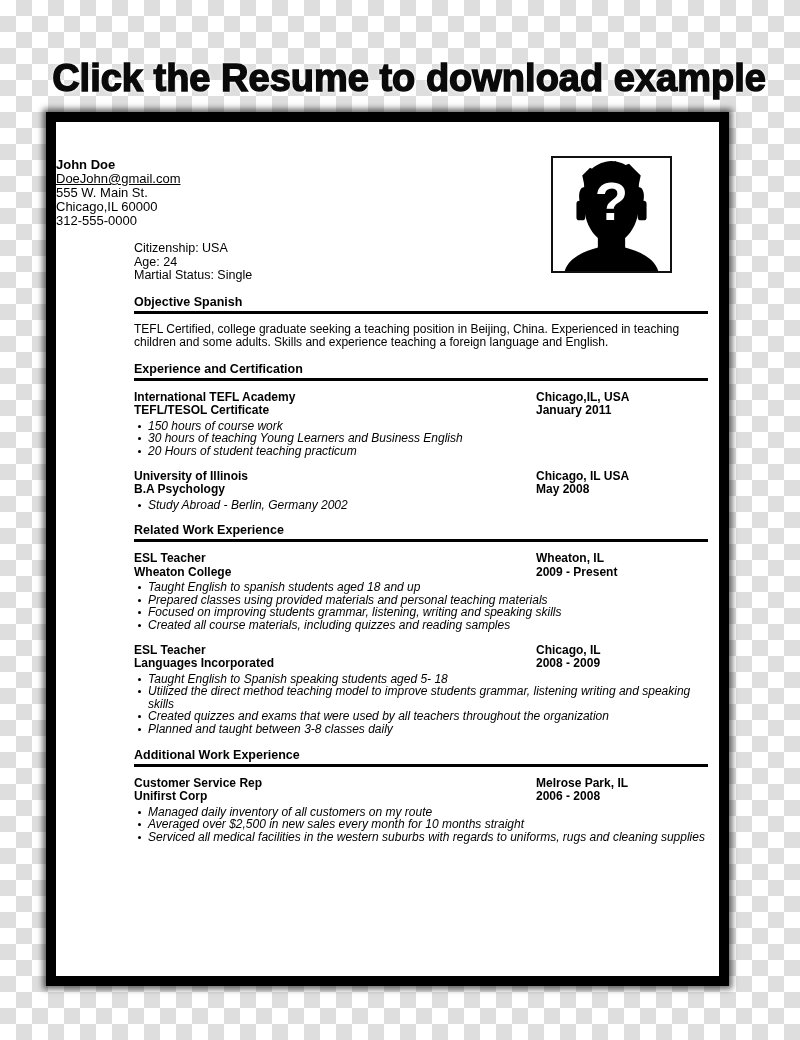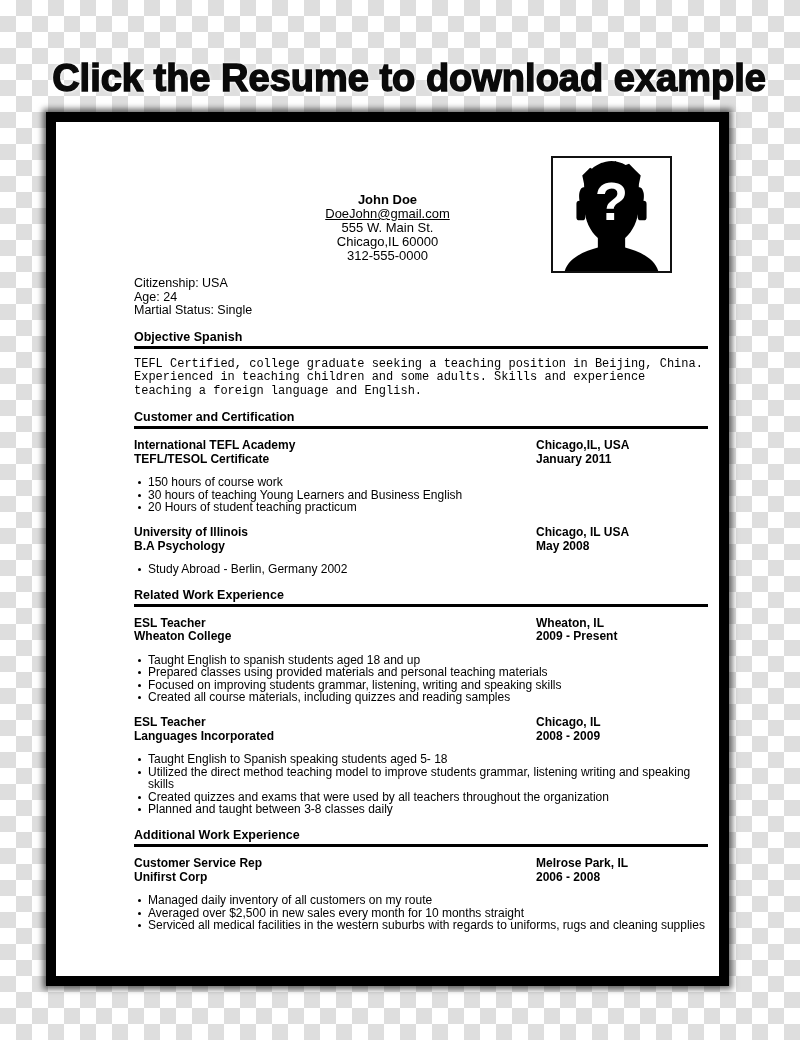--- a/index.html
+++ b/index.html
@@ -32,40 +32,40 @@
     display:block; color:#000; text-decoration:none; cursor:pointer;
   }
 
   .photo {
     position:absolute; left:495px; top:34px;
     width:121px; height:117px;
     background:#fff; border:2px solid #111;
   }
   .photo svg { display:block; width:100%; height:100%; }
 
-  .contact { margin-top:71px; text-align:center; font-size:13px; line-height:14px; }
+  .contact { margin-top:36px; font-size:13px; line-height:14px; }
   .contact .name { font-weight:bold; }
   .contact .email { text-decoration:underline; }
 
   .details { margin:14px 11px 0 78px; font-size:12.5px; line-height:13.6px; }
 
   .sections { margin:0 11px 0 78px; }
   .section { margin-top:12px; }
   .sec-h { font-size:12.5px; font-weight:bold; line-height:15px; }
   .rule { height:3px; background:#000; margin-top:1px; }
-  .para { margin-top:9px; font-size:12px; line-height:13.5px;font-family:Liberation Mono, monospace; }
+  .para { margin-top:9px; font-size:12px; line-height:13.5px; }
 
   .entry { margin-top:12px; }
   .sec-body > .entry:first-child { margin-top:10px; }
   .entry-head { display:flex; }
   .entry-left { width:402px; }
   .entry-right { flex:1; }
   .entry-head .b { font-weight:bold; font-size:12px; line-height:13.5px; }
 
-  .bullets { list-style:none; margin-top:10px; }
+  .bullets { list-style:none; margin-top:2px;font-style:italic; }
   .bullets li {
     position:relative; padding-left:14px;
     font-size:12px; line-height:12.6px;
   }
   .bullets li::before {
     content:''; position:absolute; left:4px; top:5px;
     width:3px; height:3px; background:#000; border-radius:50%;
   }
 </style>
 </head>
@@ -106,21 +106,21 @@
     <div class="sections">
   <section class="section">
     <h2 class="sec-h">Objective Spanish</h2>
     <div class="rule"></div>
     <div class="sec-body">
             <p class="para">TEFL Certified, college graduate seeking a teaching position in Beijing, China. Experienced in teaching children and some adults. Skills and experience teaching a foreign language and English.</p>
           </div>
   </section>
 
   <section class="section">
-    <h2 class="sec-h">Customer and Certification</h2>
+    <h2 class="sec-h">Experience and Certification</h2>
     <div class="rule"></div>
     <div class="sec-body">
   <div class="entry">
     <div class="entry-head">
       <div class="entry-left">
         <div class="b">International TEFL Academy</div>
         <div class="b">TEFL/TESOL Certificate</div>
       </div>
       <div class="entry-right">
         <div class="b">Chicago,IL, USA</div>

